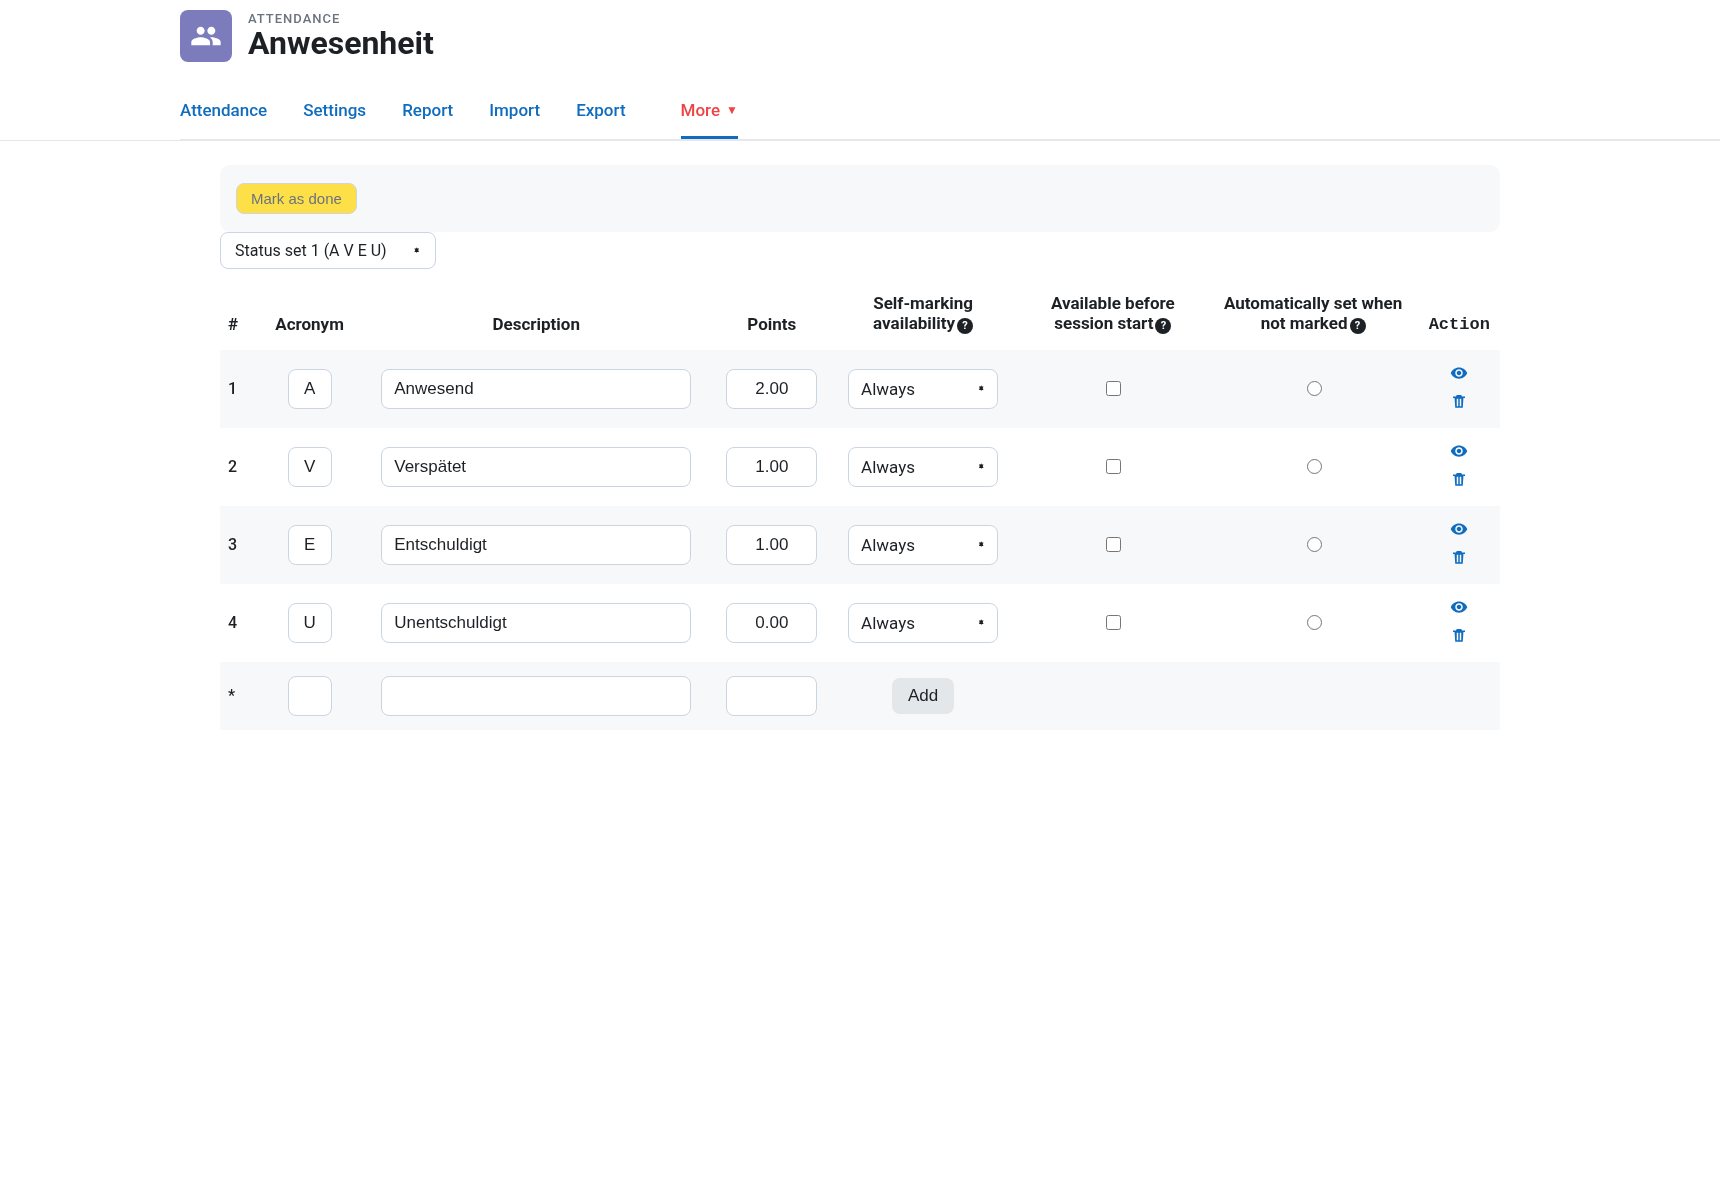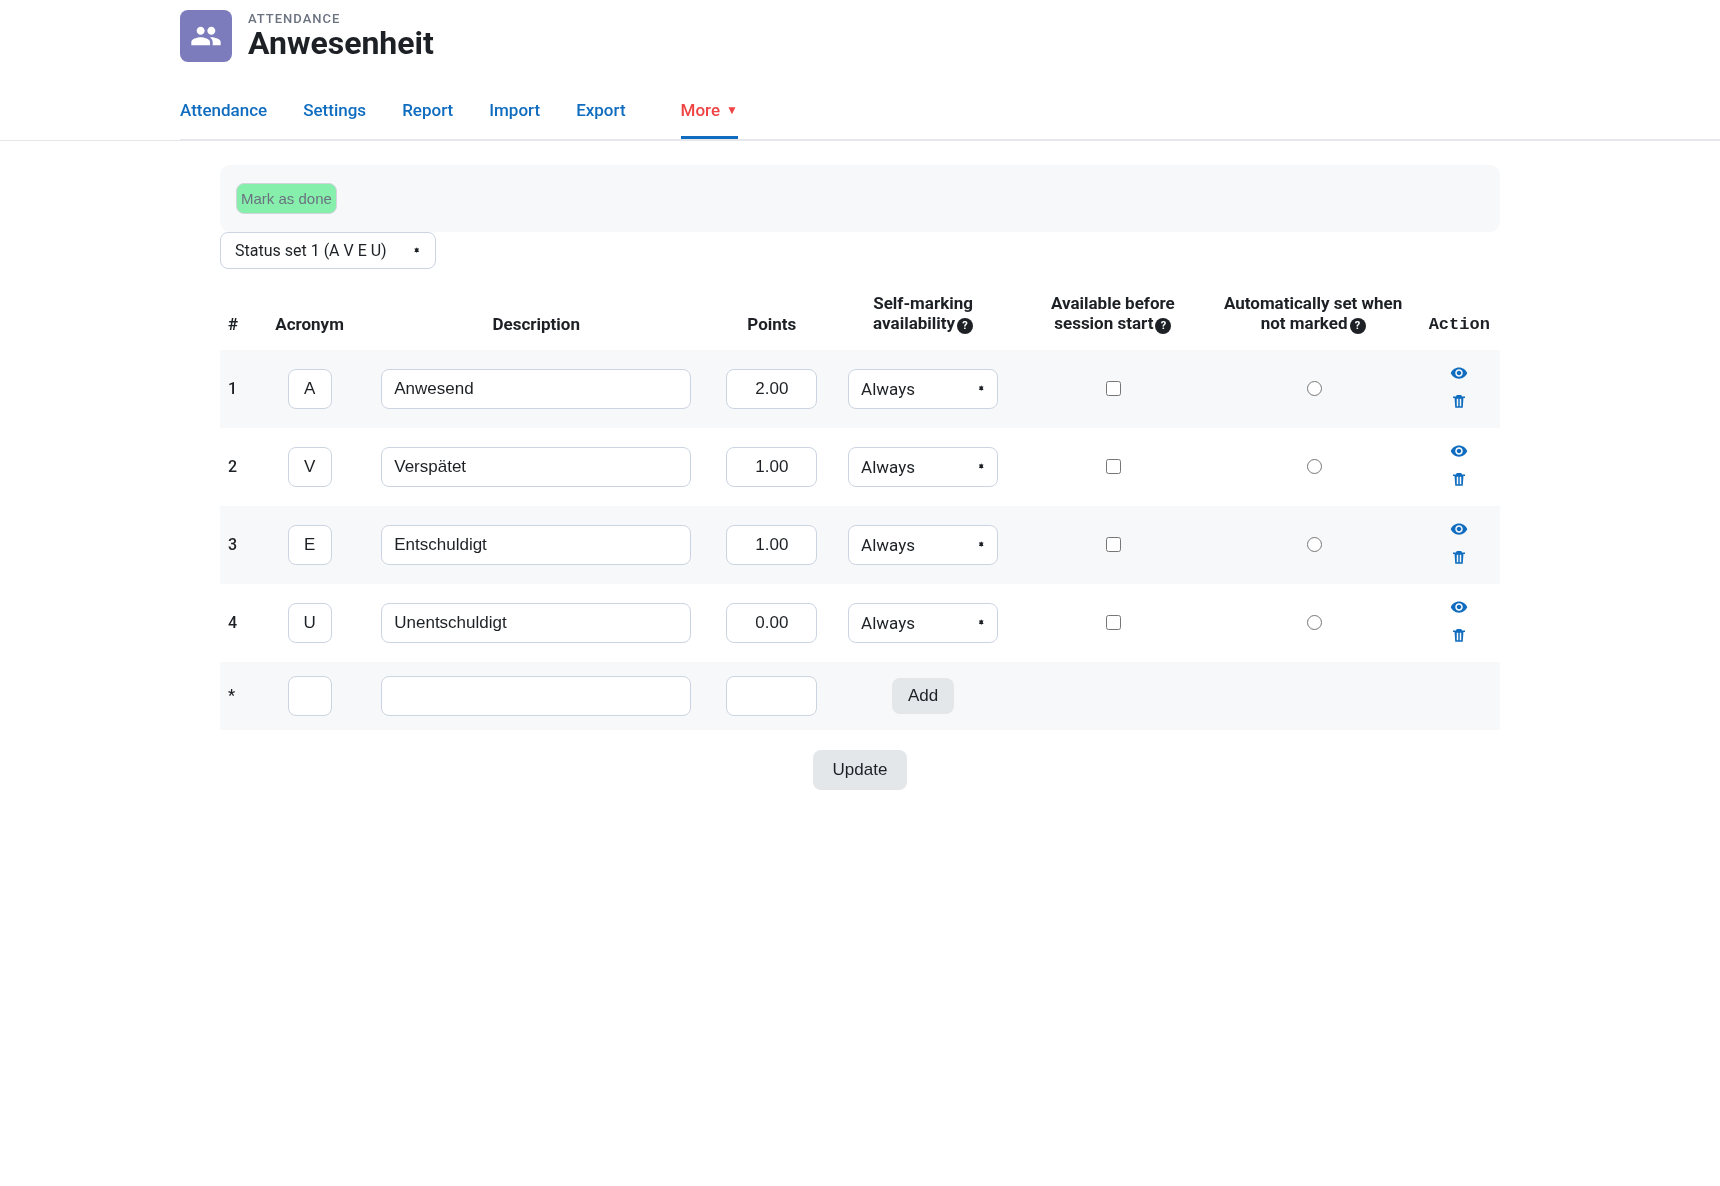--- a/index.html
+++ b/index.html
@@ -40,22 +40,22 @@
   .tab.active { color: #ef4444; border-bottom-color: #0f6cbf; margin-left: 19px; }
   .tab .chev { font-size: 12px; }
 
   .notice-box {
     background: #f7f8fa;
     border-radius: 10px;
     padding: 18px 16px;
     margin-top: 24px;
   }
   .btn-outline {
-    background: #86efac; border: 1px solid #d1d5db; color: #6b7280;
-    border-radius: 8px; padding: 6px 4px; font-size: 15px; cursor: pointer;
+    background: #fde047; border: 1px solid #d1d5db; color: #6b7280;
+    border-radius: 8px; padding: 6px 14px; font-size: 15px; cursor: pointer;
   }
 
   .warning-text { text-align: center; font-size: 17px; margin: 32px 0 18px; color: #1d2125; }
 
   .select-wrap {
     display: inline-flex; align-items: center;
     border: 1px solid #cbd5e1; border-radius: 8px;
     padding: 8px 14px; font-size: 16px; cursor: pointer; color: #1d2125;
     gap: 26px;
   }
@@ -289,17 +289,14 @@
           <td><input class="input desc" value="" style=""></td>
           <td><input class="input points" value="" style=""></td>
           <td><button class="btn-grey" style="padding:8px 16px">Add</button></td>
           <td></td>
           <td></td>
           <td></td>
         </tr>
       </tbody>
   </table>
 
-  <div class="update-row">
-    <button class="btn-grey">Update</button>
-  </div>
 
 </div>
 
 </body></html>

